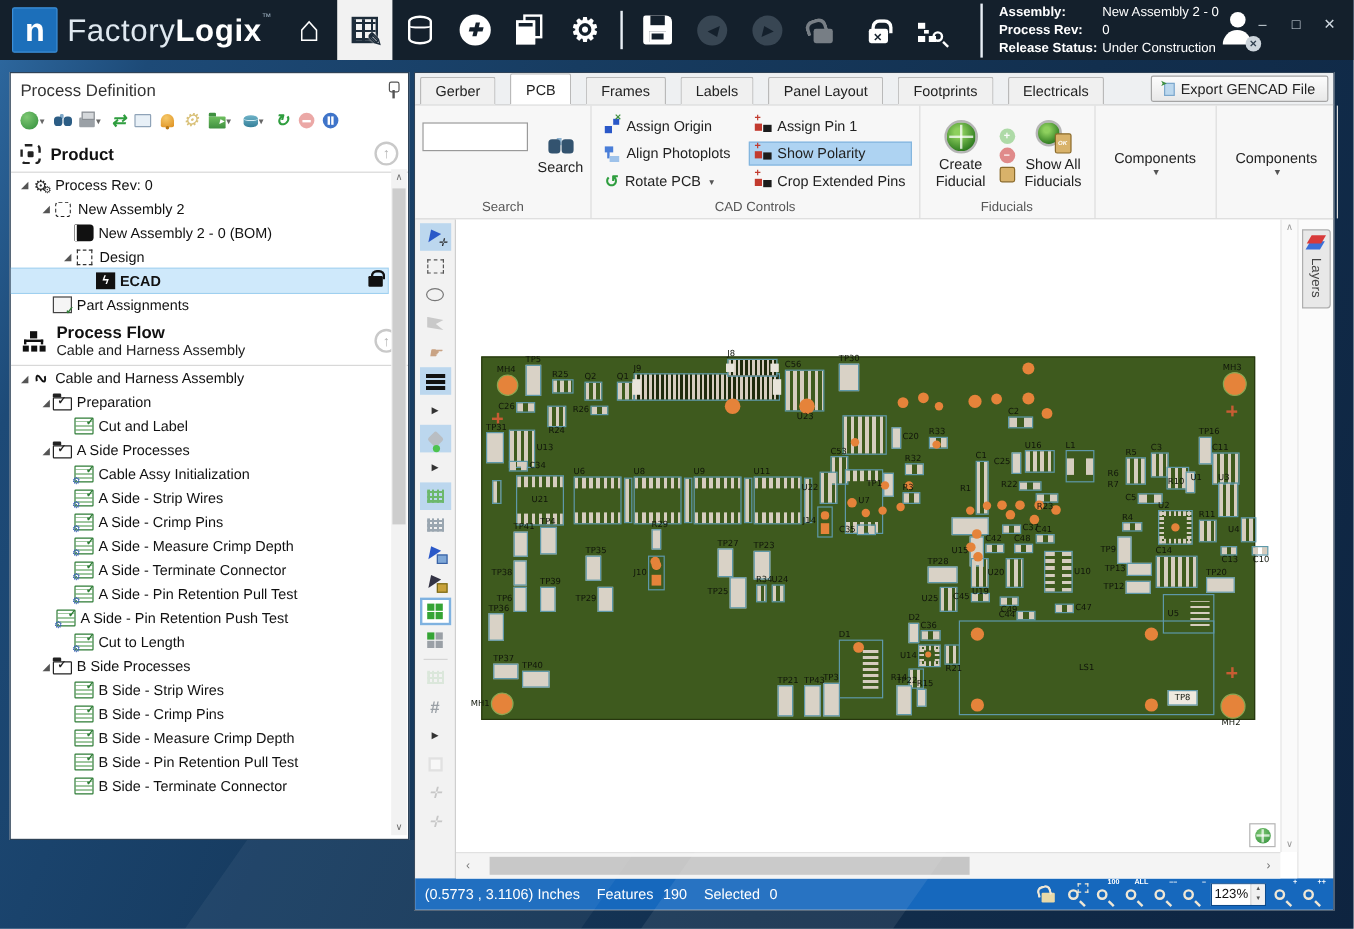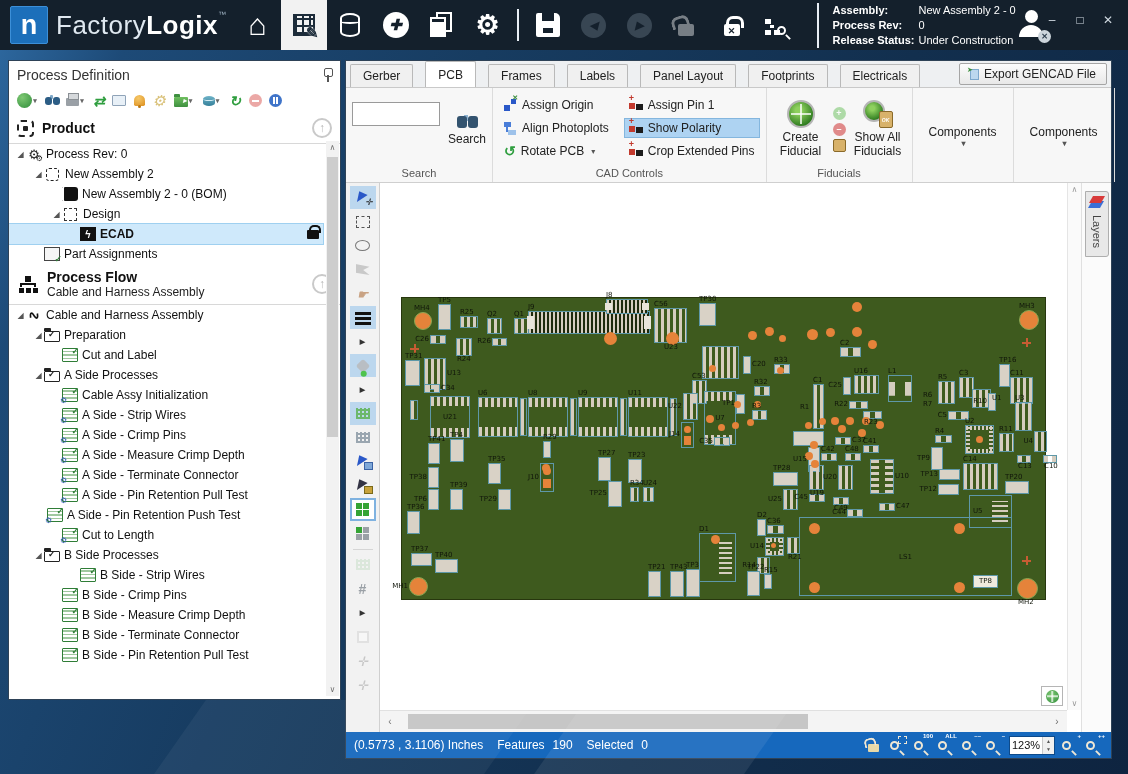--- a/index.html
+++ b/index.html
@@ -557,44 +557,44 @@
       <div class="trow" style="padding-left: 42px;">
         <span class="exp"></span>
         <span class="ticon docbase ti-operation-gear-icon"></span>
         <span class="tlabel">Cut to Length</span>
       </div>
       <div class="trow" style="padding-left: 24px;">
         <span class="exp">◢</span>
         <span class="ticon ti-folder-check-icon"></span>
         <span class="tlabel">B Side Processes</span>
       </div>
-      <div class="trow" style="padding-left: 60px;">
+      <div class="trow" style="padding-left: 42px;">
         <span class="exp"></span>
         <span class="ticon docbase ti-operation-icon"></span>
         <span class="tlabel">B Side - Strip Wires</span>
       </div>
       <div class="trow" style="padding-left: 42px;">
         <span class="exp"></span>
         <span class="ticon docbase ti-operation-icon"></span>
         <span class="tlabel">B Side - Crimp Pins</span>
       </div>
       <div class="trow" style="padding-left: 42px;">
         <span class="exp"></span>
         <span class="ticon docbase ti-operation-icon"></span>
         <span class="tlabel">B Side - Measure Crimp Depth</span>
       </div>
       <div class="trow" style="padding-left: 42px;">
         <span class="exp"></span>
         <span class="ticon docbase ti-operation-icon"></span>
+        <span class="tlabel">B Side - Pin Retention Pull Test</span>
+      </div>
+      <div class="trow" style="padding-left: 42px;">
+        <span class="exp"></span>
+        <span class="ticon docbase ti-operation-icon"></span>
         <span class="tlabel">B Side - Terminate Connector</span>
-      </div>
-      <div class="trow" style="padding-left: 42px;">
-        <span class="exp"></span>
-        <span class="ticon docbase ti-operation-icon"></span>
-        <span class="tlabel">B Side - Pin Retention Pull Test</span>
       </div>
     </div>
   <div id="lp-scroll">
     <div class="sc-arrow">∧</div>
     <div id="lp-thumb"></div>
     <div class="sc-arrow" style="position:absolute;bottom:0;left:0;right:0">∨</div>
   </div>
 </div>
 
 <div id="rightpanel">

